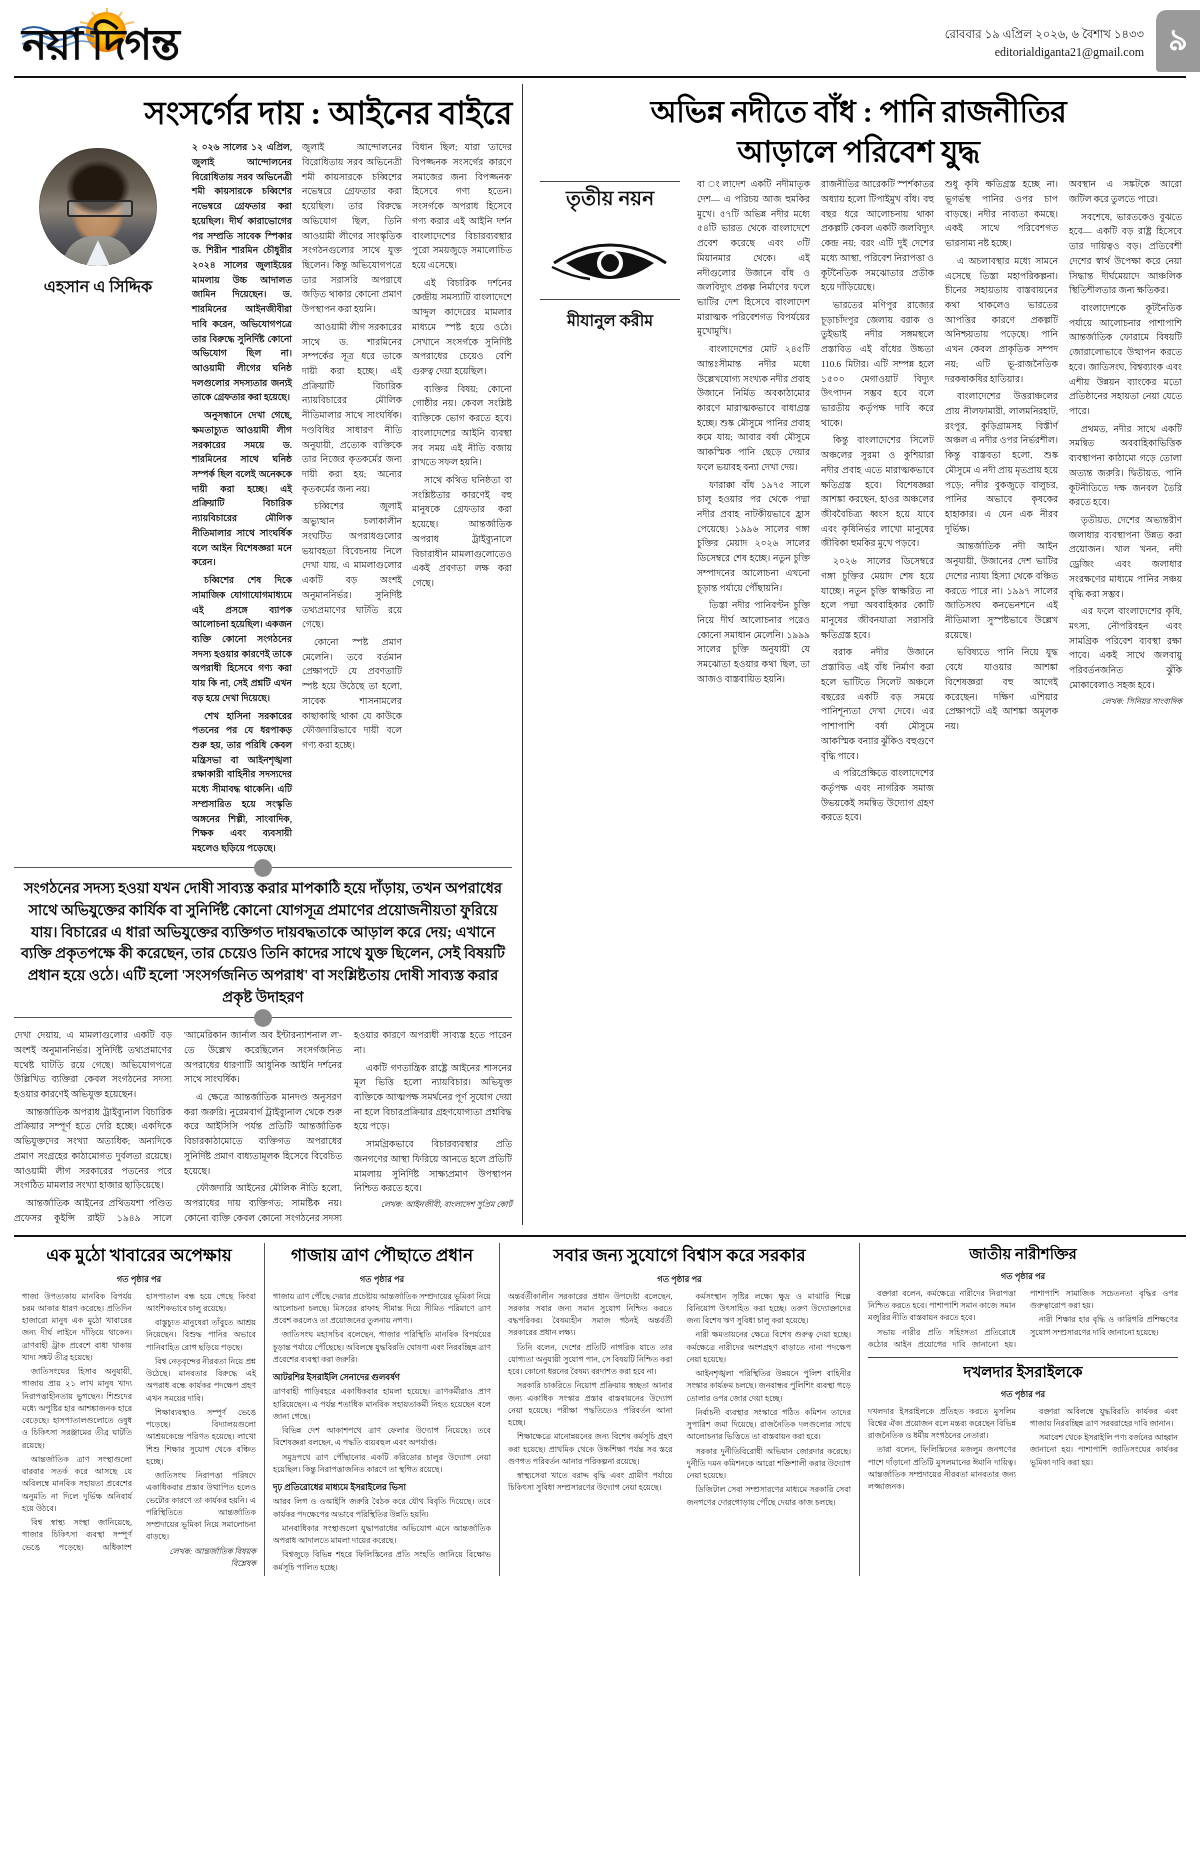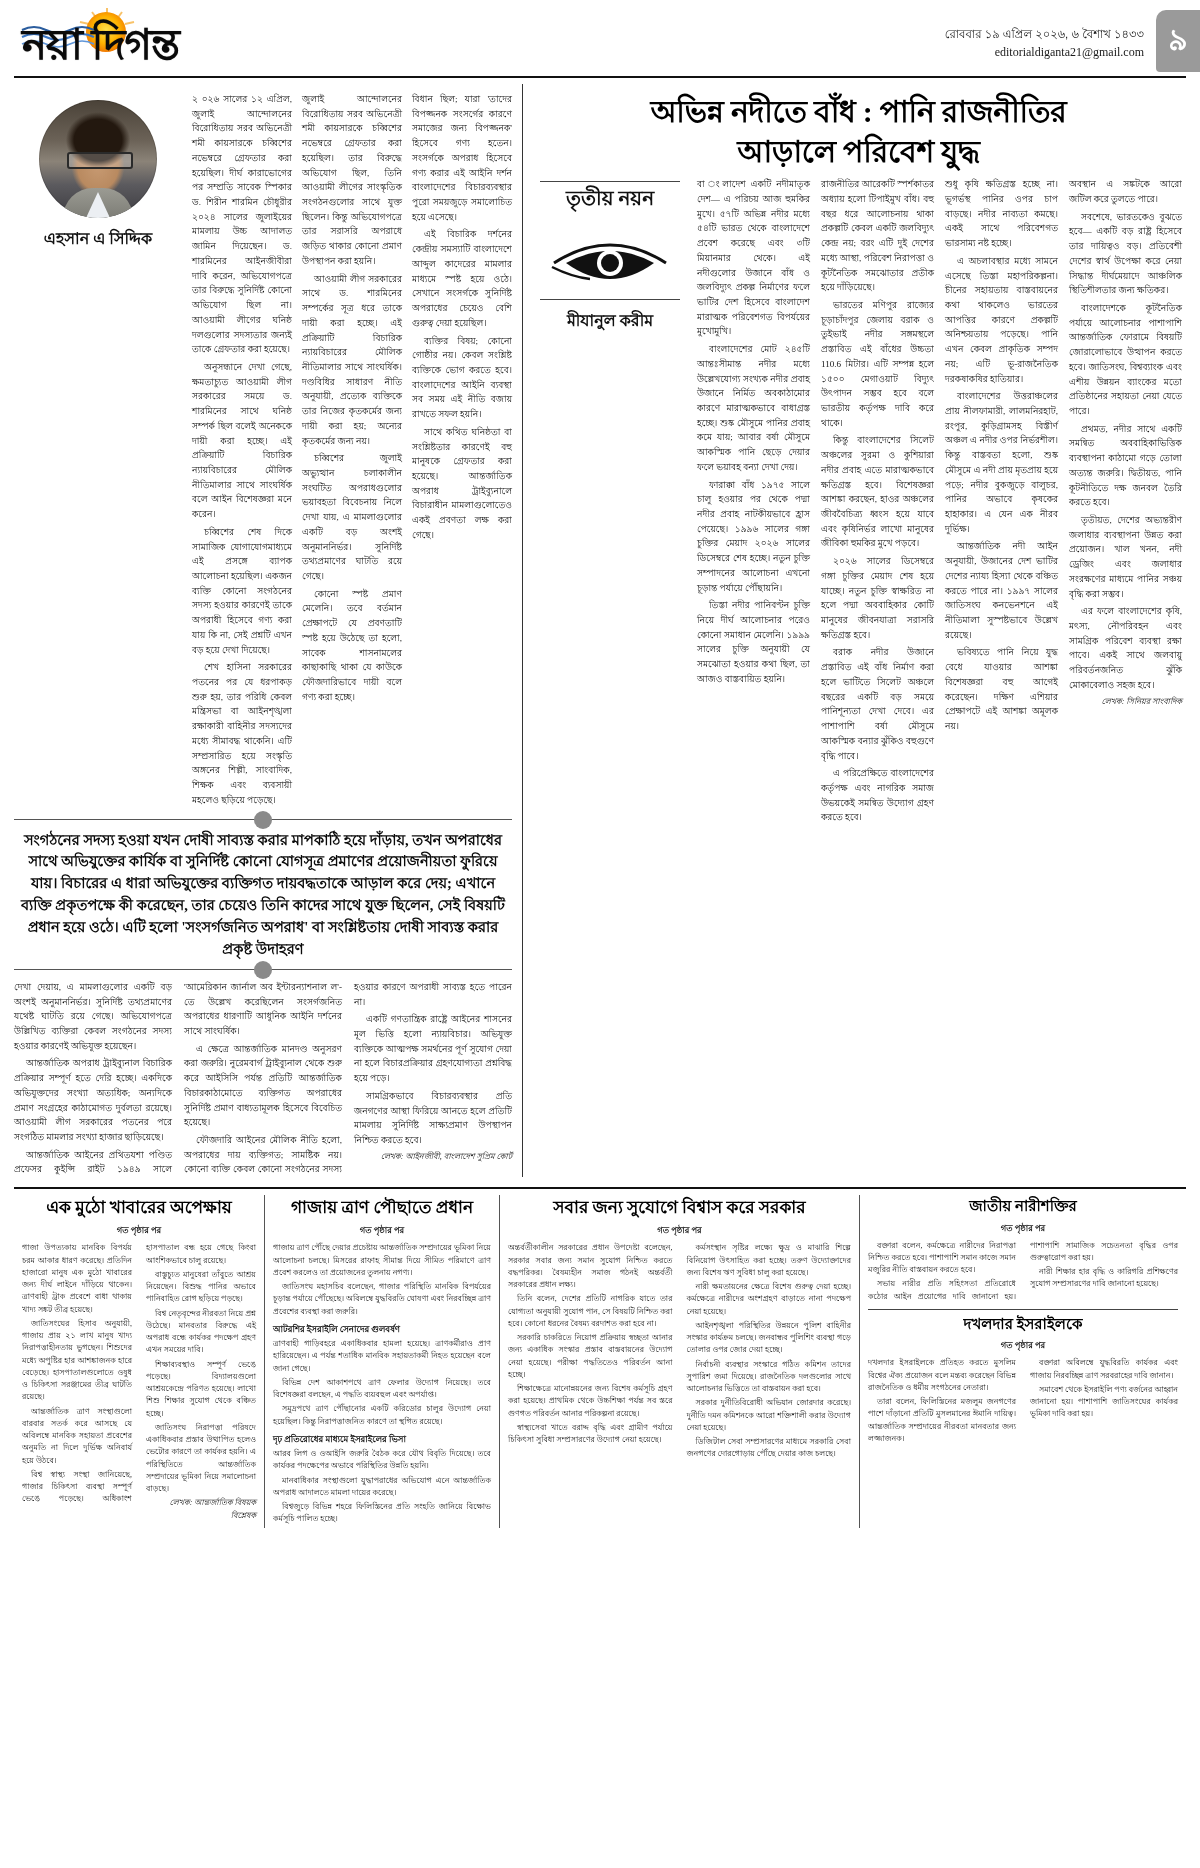--- a/index.html
+++ b/index.html
@@ -184,32 +184,33 @@
         <span class="page-no">৯</span>
       </div>
     </div>
   </div>
   <div class="rule-thick"></div>
 
   <div class="top-block">
 
     <div class="art-left">
       <div class="headline">
+        <div>সংসর্গের দায় : আইনের বাইরে</div>
       </div>
 
       <div class="bodytext">
         <div class="author-box">
           <div class="author-photo">
             <div class="author-shirt"></div>
           </div>
           <div class="author-name">এহসান এ সিদ্দিক</div>
         </div>
 
         <div style="display:flex;gap:10px;">
-          <div style="width:160px;">
+          <div style="width:160px;font-weight:bold;">
             <p class="first">২ ০২৬ সালের ১২ এপ্রিল, জুলাই আন্দোলনের বিরোধিতায় সরব অভিনেত্রী শমী কায়সারকে চব্বিশের নভেম্বরে গ্রেফতার করা হয়েছিল। দীর্ঘ কারাভোগের পর সম্প্রতি সাবেক স্পিকার ড. শিরীন শারমিন চৌধুরীর ২০২৪ সালের জুলাইয়ের মামলায় উচ্চ আদালত জামিন দিয়েছেন। ড. শারমিনের আইনজীবীরা দাবি করেন, অভিযোগপত্রে তার বিরুদ্ধে সুনির্দিষ্ট কোনো অভিযোগ ছিল না। আওয়ামী লীগের ঘনিষ্ঠ দলগুলোর সদস্যতার জন্যই তাকে গ্রেফতার করা হয়েছে।</p>
             <p>অনুসন্ধানে দেখা গেছে, ক্ষমতাচ্যুত আওয়ামী লীগ সরকারের সময়ে ড. শারমিনের সাথে ঘনিষ্ঠ সম্পর্ক ছিল বলেই অনেককে দায়ী করা হচ্ছে। এই প্রক্রিয়াটি বিচারিক ন্যায়বিচারের মৌলিক নীতিমালার সাথে সাংঘর্ষিক বলে আইন বিশেষজ্ঞরা মনে করেন।</p>
             <p>চব্বিশের শেষ দিকে সামাজিক যোগাযোগমাধ্যমে এই প্রসঙ্গে ব্যাপক আলোচনা হয়েছিল। একজন ব্যক্তি কোনো সংগঠনের সদস্য হওয়ার কারণেই তাকে অপরাধী হিসেবে গণ্য করা যায় কি না, সেই প্রশ্নটি এখন বড় হয়ে দেখা দিয়েছে।</p>
             <p>শেখ হাসিনা সরকারের পতনের পর যে ধরপাকড় শুরু হয়, তার পরিধি কেবল মন্ত্রিসভা বা আইনশৃঙ্খলা রক্ষাকারী বাহিনীর সদস্যদের মধ্যে সীমাবদ্ধ থাকেনি। এটি সম্প্রসারিত হয়ে সংস্কৃতি অঙ্গনের শিল্পী, সাংবাদিক, শিক্ষক এবং ব্যবসায়ী মহলেও ছড়িয়ে পড়েছে।</p>
           </div>
           <div style="width:160px;">
             <p class="first">জুলাই আন্দোলনের বিরোধিতায় সরব অভিনেত্রী শমী কায়সারকে চব্বিশের নভেম্বরে গ্রেফতার করা হয়েছিল। তার বিরুদ্ধে অভিযোগ ছিল, তিনি আওয়ামী লীগের সাংস্কৃতিক সংগঠনগুলোর সাথে যুক্ত ছিলেন। কিন্তু অভিযোগপত্রে তার সরাসরি অপরাধে জড়িত থাকার কোনো প্রমাণ উপস্থাপন করা হয়নি।</p>
             <p>আওয়ামী লীগ সরকারের সাথে ড. শারমিনের সম্পর্কের সূত্র ধরে তাকে দায়ী করা হচ্ছে। এই প্রক্রিয়াটি বিচারিক ন্যায়বিচারের মৌলিক নীতিমালার সাথে সাংঘর্ষিক। দণ্ডবিধির সাধারণ নীতি অনুযায়ী, প্রত্যেক ব্যক্তিকে তার নিজের কৃতকর্মের জন্য দায়ী করা হয়; অন্যের কৃতকর্মের জন্য নয়।</p>
             <p>চব্বিশের জুলাই অভ্যুত্থান চলাকালীন সংঘটিত অপরাধগুলোর ভয়াবহতা বিবেচনায় নিলে দেখা যায়, এ মামলাগুলোর একটি বড় অংশই অনুমাননির্ভর। সুনির্দিষ্ট তথ্যপ্রমাণের ঘাটতি রয়ে গেছে।</p>
             <p>কোনো স্পষ্ট প্রমাণ মেলেনি। তবে বর্তমান প্রেক্ষাপটে যে প্রবণতাটি স্পষ্ট হয়ে উঠেছে তা হলো, সাবেক শাসনামলের কাছাকাছি থাকা যে কাউকে ফৌজদারিভাবে দায়ী বলে গণ্য করা হচ্ছে।</p>

